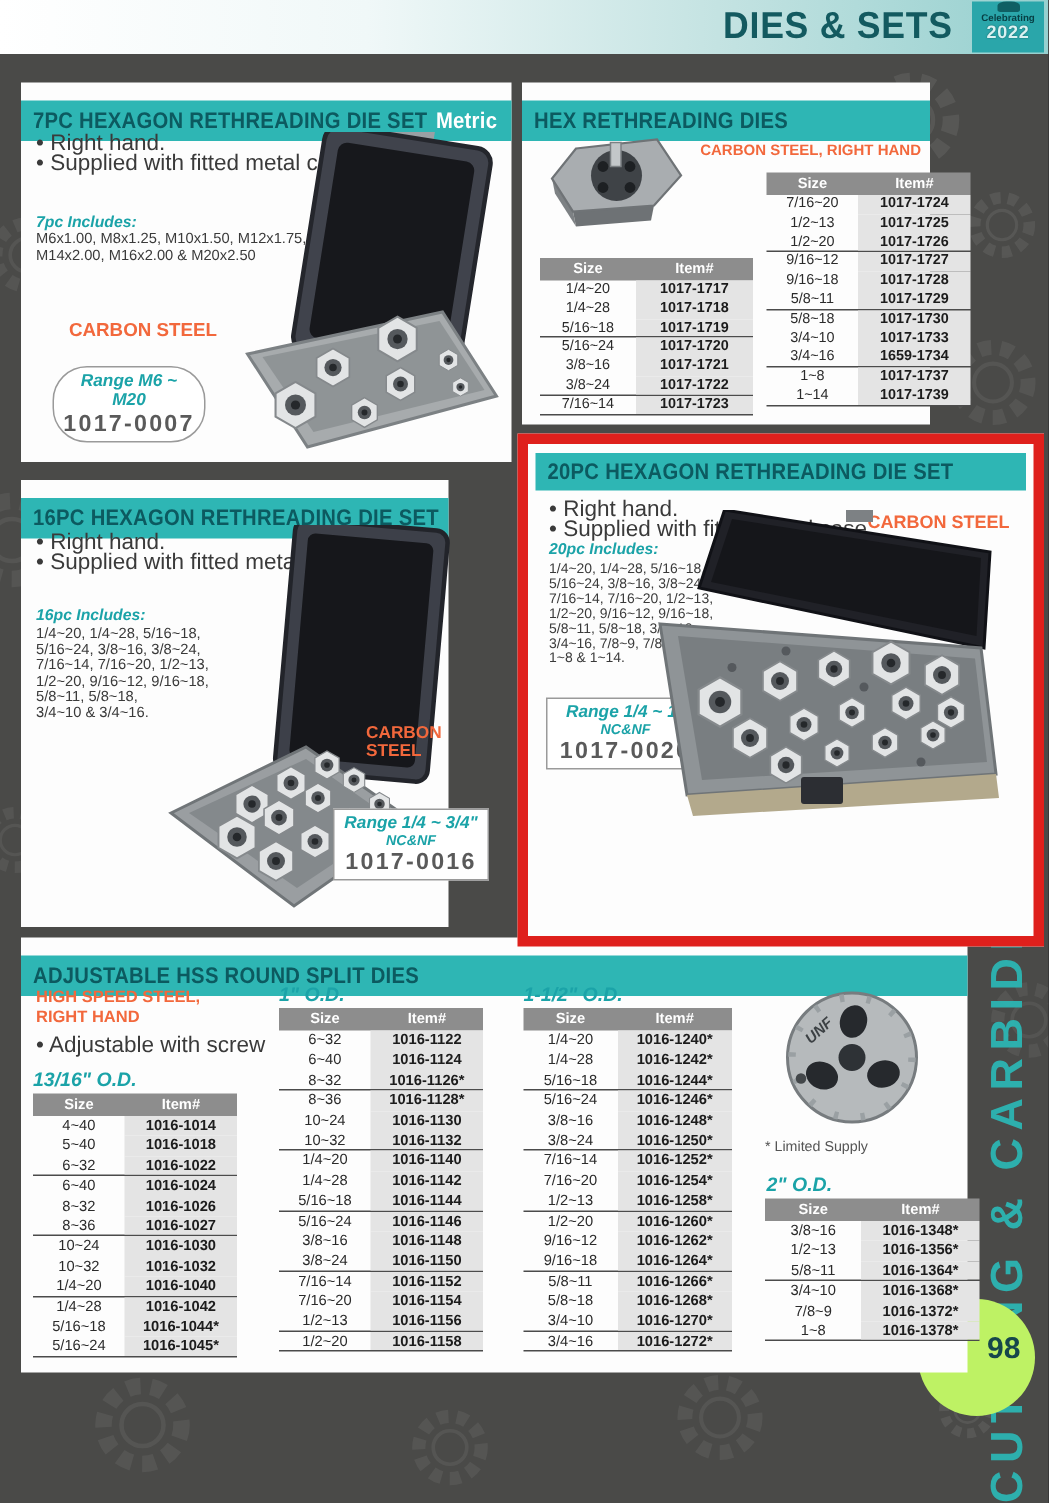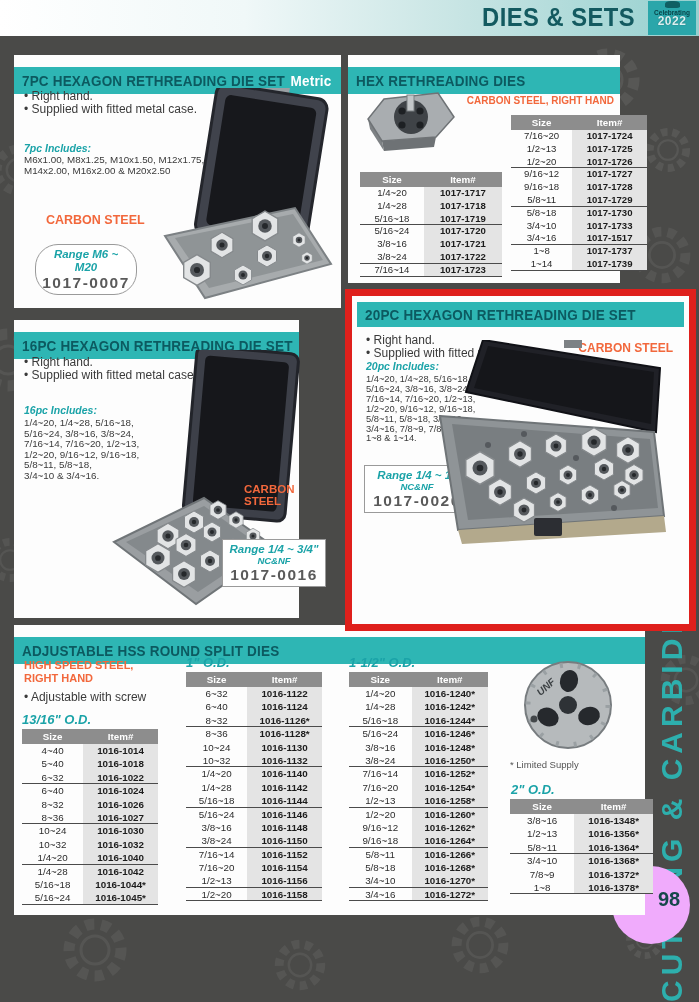--- a/index.html
+++ b/index.html
@@ -21,40 +21,40 @@
   .badge-l1 { font-size:6.5px; font-weight:700; color:#073f44; line-height:7px; }
   .badge-l2 { font-size:12px; font-weight:800; color:#d9f2f2; line-height:11px; letter-spacing:.5px; text-shadow:0 0 1px #0a4a4e; }
 
   
   .sidebar-text { position:absolute; left:645px; top:286px; width:54px; height:716px; z-index:1;
     writing-mode:vertical-rl; transform:rotate(180deg); font-size:30px; font-weight:700;
     color:#2cb5b3; letter-spacing:5px; line-height:54px; opacity:.95; white-space:nowrap; }
 
   
   .page-circle { position:absolute; left:612px; top:866px; width:78px; height:78px; border-radius:50%;
-    background:#f0abfc; z-index:1;text-align:center; }
+    background:#bef264; z-index:1;text-align:center; }
   .page-num { position:absolute; left:46px; top:22px; font-size:20px; font-weight:800; color:#16474b; }
 
   
   .card { position:absolute; background:#fdfdfd; z-index:2; }
   .card-7pc  { left:14px;  top:55px;  width:327px; height:253px; }
   .card-hex  { left:348px; top:55px;  width:272px; height:228px; }
   .card-16pc { left:14px;  top:320px; width:285px; height:298px; }
   .card-adj  { left:14px;  top:625px; width:631px; height:290px; }
   .redbox    { position:absolute; left:345px; top:289px; width:351px; height:342px; border:7px solid #df201c;
     background:#fdfdfd; z-index:3; }
 
   .titlebar { position:absolute; left:0; top:12px; right:0; height:27px; background:#2eb6b4;
     line-height:27px; padding-left:8px; white-space:nowrap; overflow:hidden; }
   .tb-text { display:inline-block; font-size:15px; font-weight:800; color:#0c5a60;
     transform:scaleX(.9); transform-origin:left; letter-spacing:.2px; }
   .tb-tag { font-size:15px; font-weight:800; color:#ffffff; margin-left:2px; }
   .redbox .titlebar { left:5px; top:6px; right:5px; height:25px; line-height:25px; }
 
-  .bullets { position:absolute; font-size:12px; line-height:12.5px; color:#3a3a3a; }
+  .bullets { position:absolute; font-size:15px; line-height:12.5px; color:#3a3a3a; }
   .bullet-line::before { content:"•  "; color:#3a3a3a; }
 
   .inc-label { position:absolute; font-size:10.5px; font-weight:700; font-style:italic; color:#1ba3a8; }
   .inc-text  { position:absolute; font-size:9.8px; line-height:10.8px; color:#3a3a3a; white-space:pre-line; }
 
   .material { position:absolute; font-weight:800; color:#f2683c; white-space:pre-line; }
 
   .range-box { position:absolute; border:1px solid #9a9a9a; background:#fff; text-align:center; padding:3px 6px; }
   .range-line { font-size:11.5px; font-weight:700; font-style:italic; color:#1ba3a8; line-height:13px; }
   .range-sub  { font-size:9.5px;  font-weight:700; font-style:italic; color:#1ba3a8; line-height:10px; }
@@ -240,21 +240,21 @@
           <div class="t-row">
             <span class="t-size">5/8~18</span>
             <span class="t-item">1017-1730</span>
           </div>
           <div class="t-row">
             <span class="t-size">3/4~10</span>
             <span class="t-item">1017-1733</span>
           </div>
           <div class="t-row">
             <span class="t-size">3/4~16</span>
-            <span class="t-item">1017-1517</span>
+            <span class="t-item">1659-1734</span>
           </div>
           <div class="t-row">
             <span class="t-size">1~8</span>
             <span class="t-item">1017-1737</span>
           </div>
           <div class="t-row">
             <span class="t-size">1~14</span>
             <span class="t-item">1017-1739</span>
           </div>
         </div>

